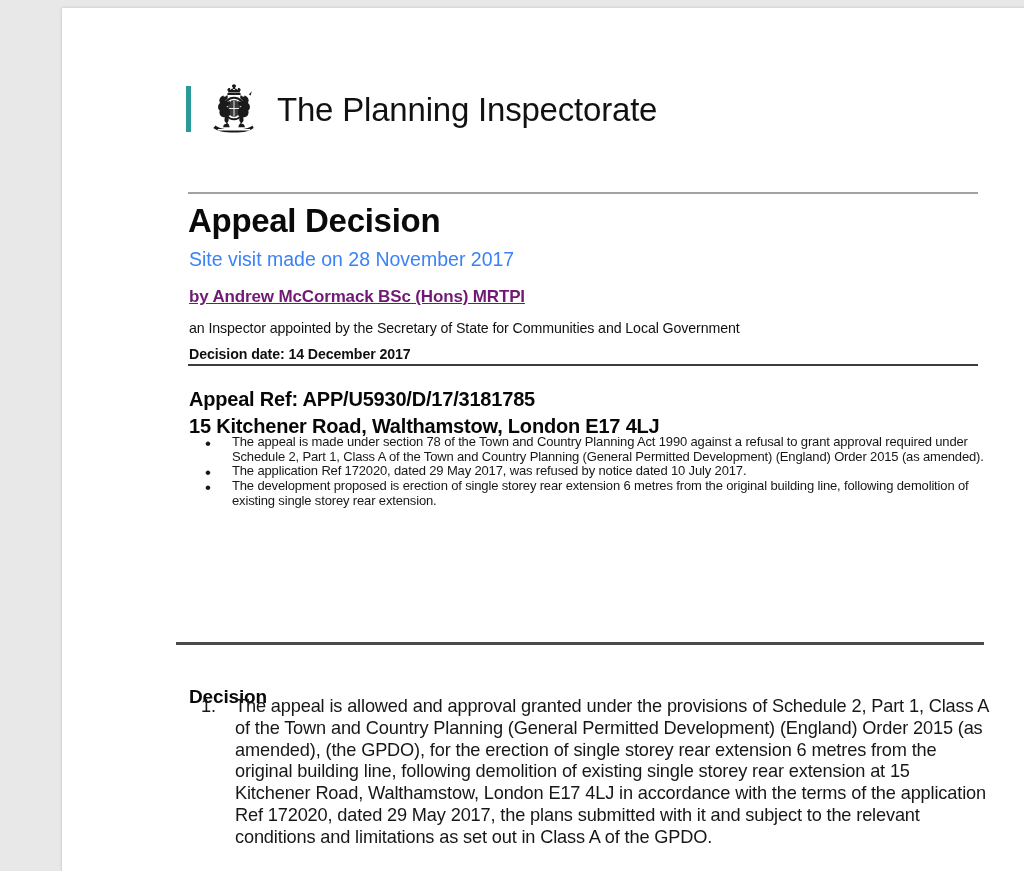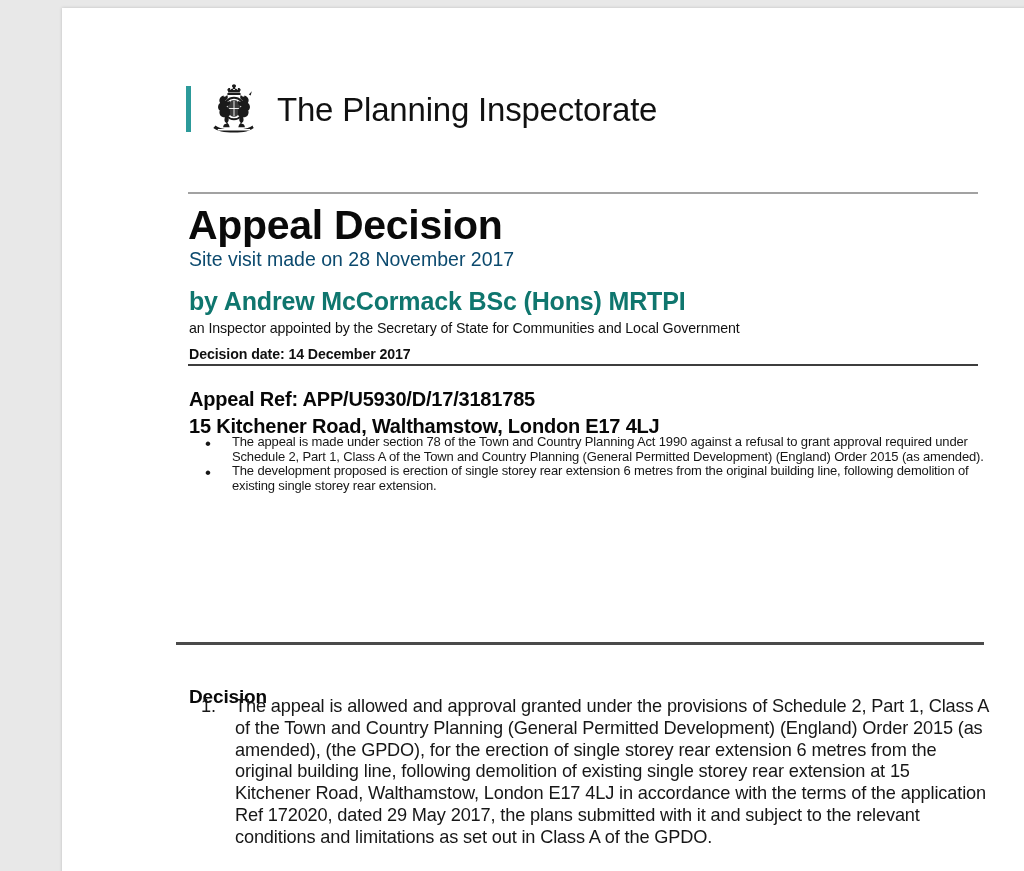--- a/index.html
+++ b/index.html
@@ -99,42 +99,43 @@
     width: 808px;
     height: 3px;
     background: #4a4a4a;
   }
 
   
   .doc-title {
     position: absolute;
     left: 126px;
     top: 196px;
-    font-size: 41px;
+    font-size: 33px;
     font-weight: bold;
     color: #0a0a0a;
     letter-spacing: -0.3px;
     line-height: 1.05;
   }
   .site-visit {
     position: absolute;
     left: 127px;
     top: 240px;
     font-size: 19.5px;
-    color: #0c4a6e;
+    color: #3b82f6;
     line-height: 1.2;
   }
   .inspector-name {
     position: absolute;
     left: 127px;
     top: 279px;
-    font-size: 25px;
-    font-weight: bold;
-    color: #0f766e;
-    letter-spacing: -0.15px;
+    font-size: 17px;
+    font-weight: bold;
+    color: #701a75;
+    letter-spacing: -0.15px;
+    text-decoration: underline;
   }
   .inspector-role {
     position: absolute;
     left: 127px;
     top: 312px;
     font-size: 14.2px;
     font-weight: normal;
     color: #101010;
     letter-spacing: -0.1px;
   }
@@ -265,20 +266,21 @@
 
       <div class="rule rule-decision-date"></div>
 
       <div class="appeal-ref">
         <div>Appeal Ref: APP/U5930/D/17/3181785</div>
         <div>15 Kitchener Road, Walthamstow, London E17 4LJ</div>
       </div>
 
       <ul class="bullets">
         <li>The appeal is made under section 78 of the Town and Country Planning Act 1990 against a refusal to grant approval required under Schedule 2, Part 1, Class A of the Town and Country Planning (General Permitted Development) (England) Order 2015 (as amended).</li>
+        <li>The application Ref 172020, dated 29 May 2017, was refused by notice dated 10 July 2017.</li>
         <li>The development proposed is erection of single storey rear extension 6 metres from the original building line, following demolition of existing single storey rear extension.</li>
       </ul>
 
       <div class="rule rule-above-decision"></div>
 
       <div class="section-heading">Decision</div>
 
       <ol class="numbered-list">
         <li>
           <span class="num">1.</span>

